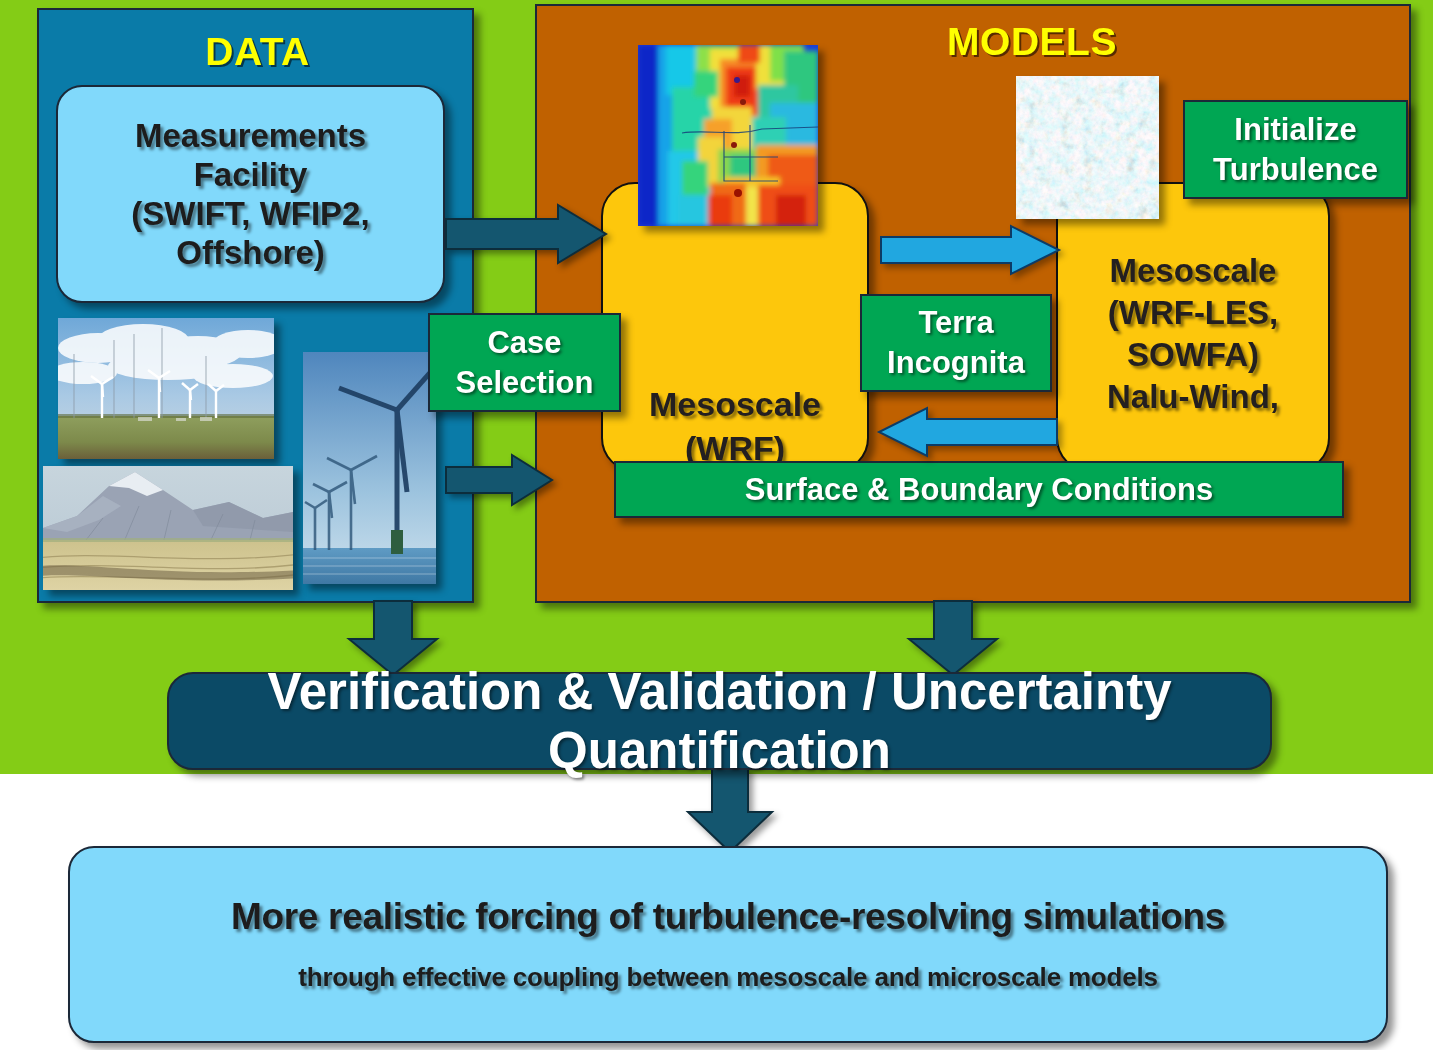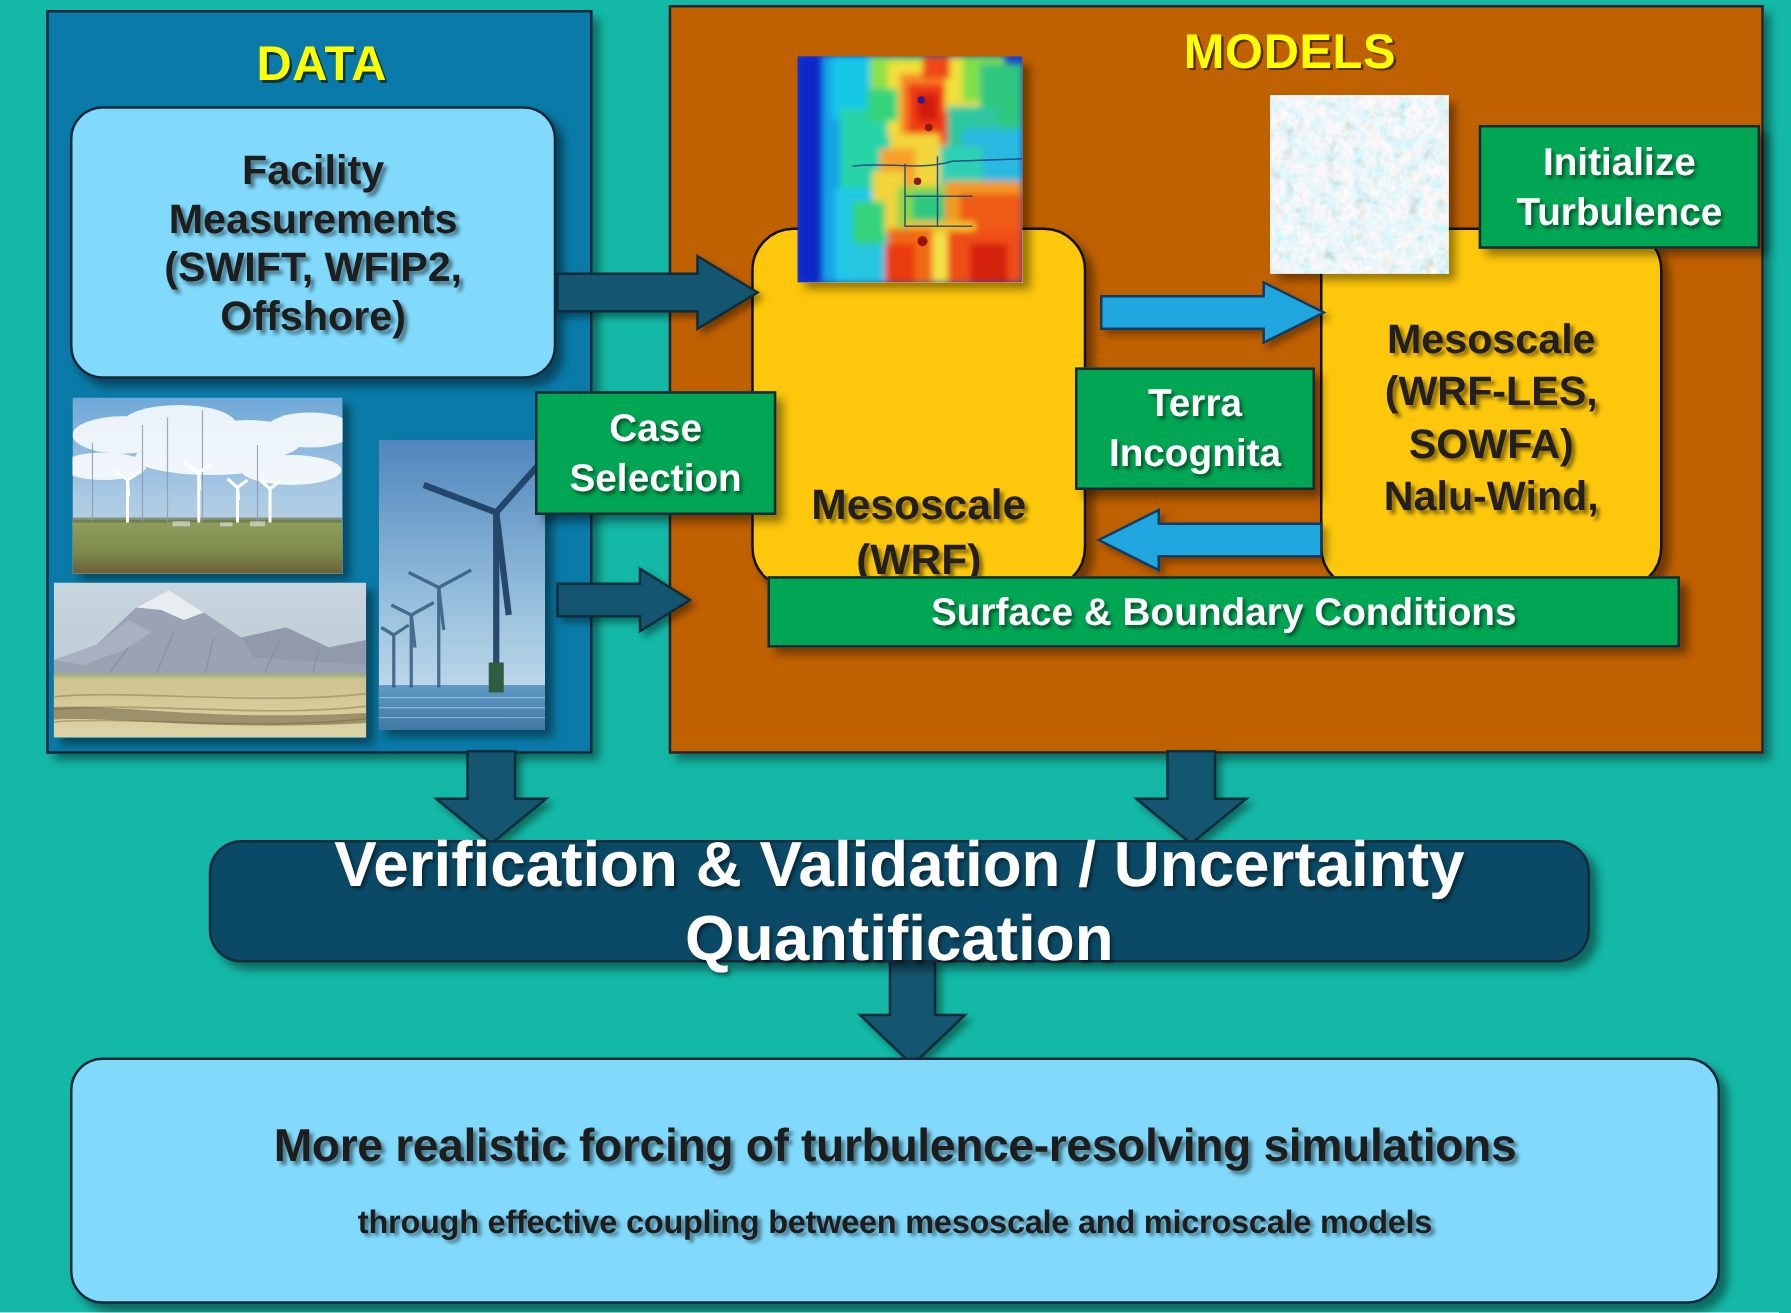--- a/index.html
+++ b/index.html
@@ -1,17 +1,17 @@
 <!DOCTYPE html>
 <html><head>
 <meta charset="utf-8">
 <style>
   html,body{margin:0;padding:0;background:#ffffff;}
   body{width:1433px;height:1050px;font-family:"Liberation Sans","DejaVu Sans",sans-serif;overflow:hidden;}
-  #stage{position:relative;width:1433px;height:1050px;background:#14b8a6;}
+  #stage{position:relative;width:1433px;height:774px;background:#84cc16;}
 
   
   .abs{position:absolute;box-sizing:border-box;}
   .shadow{box-shadow:6px 6px 7px rgba(0,0,0,.42);}
   .ctr{display:flex;align-items:center;justify-content:center;text-align:center;}
 
   
   .panel-data{
     left:37px;top:8px;width:437px;height:595px;
     background:#0a7ba8;border:2px solid #1b2838;
@@ -59,21 +59,21 @@
 
   
   .vv-bar{
     left:167px;top:672px;width:1105px;height:98px;
     background:#0b4a66;border:2px solid #1b2838;border-radius:26px;
     color:#fff;font-weight:bold;font-size:51px;
     font-stretch:condensed;
     text-shadow:2px 2px 3px rgba(0,0,0,.45);
   }
   .outcome{
-    left:56px;top:846px;width:1320px;height:197px;
+    left:68px;top:846px;width:1320px;height:197px;
     font-size:36px;
     justify-content:center;
   }
   .outcome .ln1{
     font-size:37px;font-weight:bold;letter-spacing:-.3px;
     text-shadow:3px 3px 3px rgba(0,0,0,.45);
   }
   .outcome .ln2{
     font-size:26px;font-weight:bold;margin-top:24px;letter-spacing:-.2px;
     text-shadow:3px 3px 3px rgba(0,0,0,.45);
@@ -93,22 +93,22 @@
 <div id="stage">
 
   <div class="abs panel-data shadow">
     <div class="abs ctr" style="left:0;top:18px;width:437px;height:48px;">
       <span class="panel-title">DATA</span>
     </div>
   </div>
 
   <div class="abs lightbox facility ctr shadow">
     <div>
+      <div>Measurements</div>
       <div>Facility</div>
-      <div>Measurements</div>
       <div>(SWIFT, WFIP2,</div>
       <div>Offshore)</div>
     </div>
   </div>
 
   <div class="abs photo shadow" style="left:58px;top:318px;width:216px;height:141px;">
     <svg width="216" height="141" viewBox="0 0 216 141">
       <defs>
         <linearGradient id="sky1" x1="0" y1="0" x2="0" y2="1">
           <stop offset="0%" stop-color="#6fa8d8"></stop>

